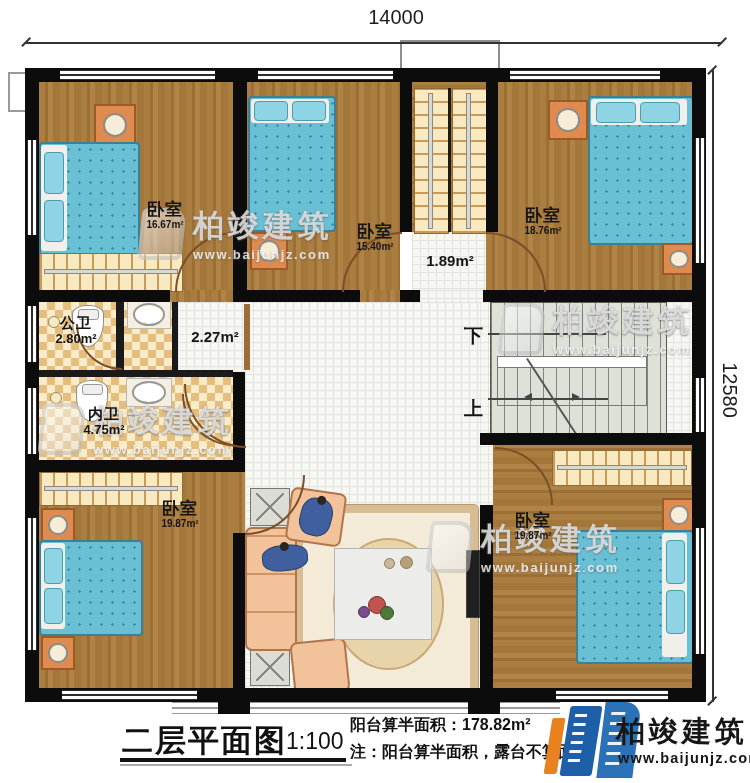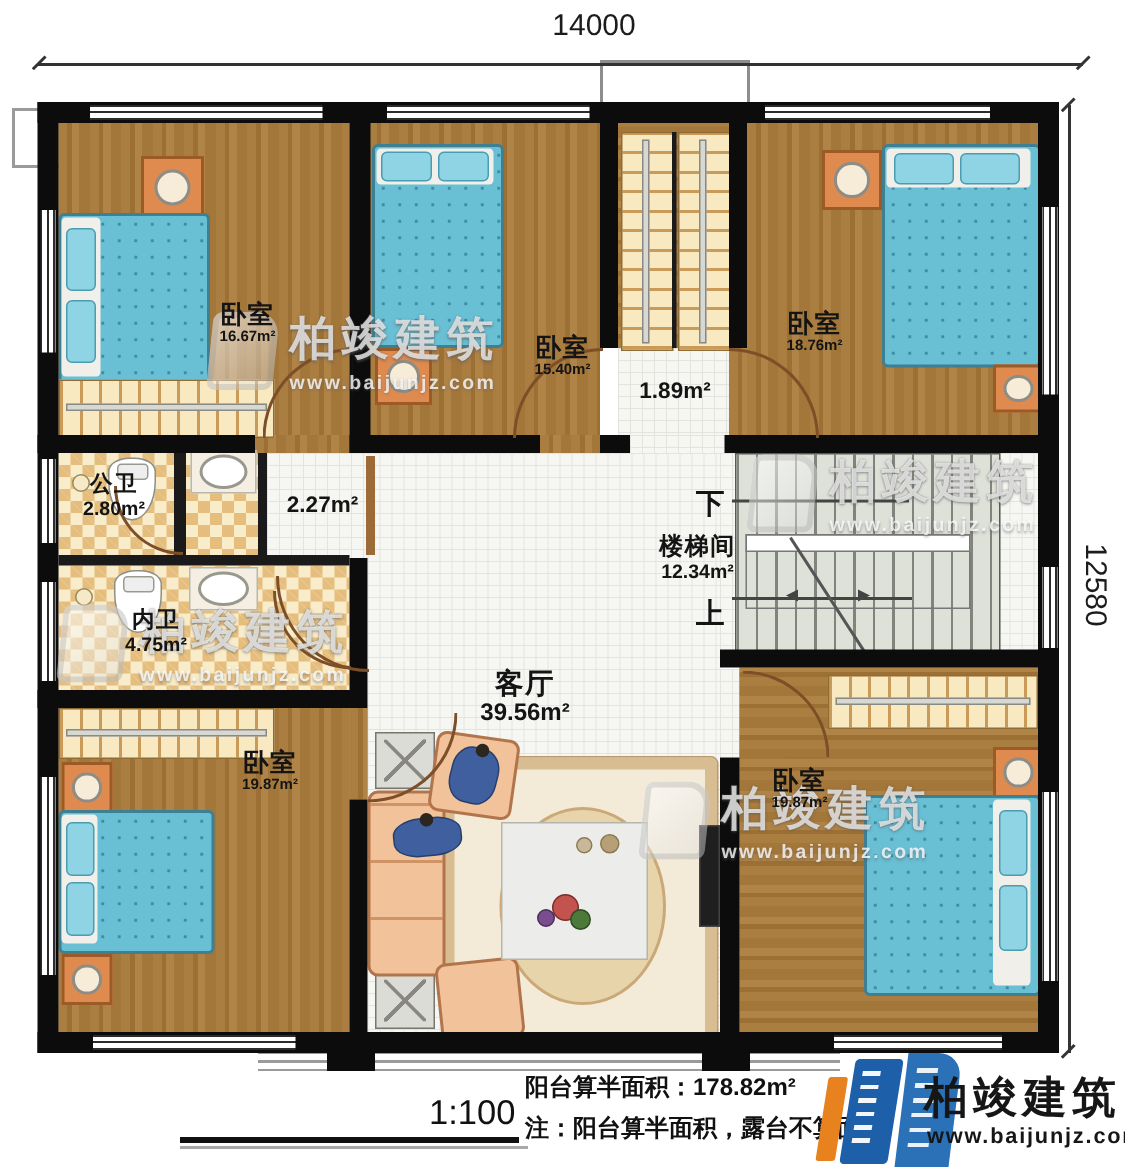--- a/index.html
+++ b/index.html
@@ -311,29 +311,21 @@
   <div class="rlabel sm" style="left:40px;top:315px;width:72px;">
     <div class="nm">公卫</div>
     <div class="ar">2.80m²</div>
   </div>
   <div class="arealone" style="left:180px;top:328px;width:70px;">2.27m²</div>
   <div class="rlabel sm" style="left:68px;top:406px;width:72px;">
     <div class="nm">内卫</div>
     <div class="ar">4.75m²</div>
   </div>
   <div class="updown" style="left:464px;top:323px;">下</div>
-  <div class="rlabel sm" style="left:415px;top:356px;width:100px;">
-    <div class="nm" style="font-size:16px;">楼梯间</div>
-    <div class="ar">12.34m²</div>
-  </div>
   <div class="updown" style="left:464px;top:396px;">上</div>
-  <div class="rlabel big" style="left:285px;top:446px;width:130px;">
-    <div class="nm">客厅</div>
-    <div class="ar">39.56m²</div>
-  </div>
   <div class="rlabel" style="left:115px;top:499px;width:130px;">
     <div class="nm">卧室</div>
     <div class="ar">19.87m²</div>
   </div>
   <div class="rlabel" style="left:468px;top:511px;width:130px;">
     <div class="nm">卧室</div>
     <div class="ar">19.87m²</div>
   </div>
 
   <div class="wm" style="left:140px;top:205px;">
@@ -358,20 +350,21 @@
     </div>
   </div>
   <div class="wm" style="left:428px;top:518px;">
     <div class="wm-glyph"></div>
     <div>
       <div class="wm-name">柏竣建筑</div>
       <div class="wm-url">www.baijunjz.com</div>
     </div>
   </div>
 
+  <div class="f-title" style="left:122px;top:720px;">二层平面图</div>
   <div class="f-scale" style="left:286px;top:728px;">1:100</div>
   <div class="f-rule1" style="left:120px;top:758px;width:226px;height:3.5px;"></div>
   <div class="f-rule2" style="left:120px;top:764px;width:232px;height:1.5px;"></div>
   <div class="f-info" style="left:350px;top:715px;">
     <span>阳台算半面积：178.82m²</span>
     <span style="display:inline-block;width:28px;"></span>
     <span>层高</span>
   </div>
   <div class="f-info" style="left:350px;top:742px;">注：阳台算半面积，露台不算面积</div>
   <div class="logo" style="left:548px;top:702px;width:92px;height:78px;">

